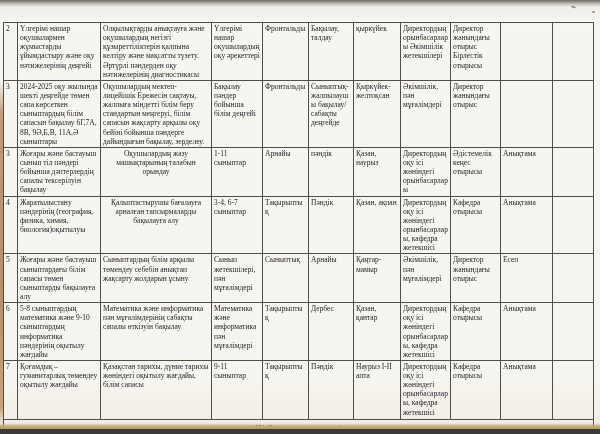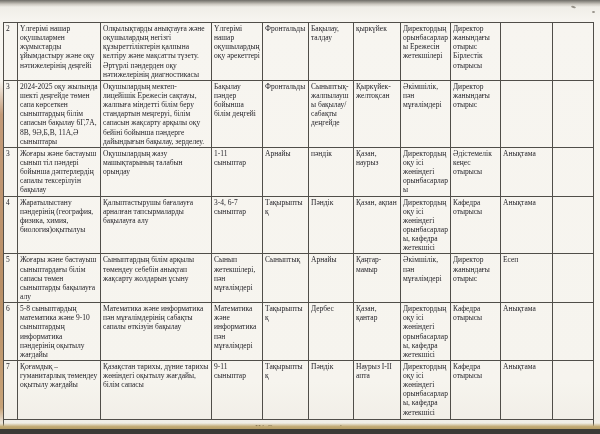--- a/index.html
+++ b/index.html
@@ -29,21 +29,21 @@
     vertical-align:top;
     padding:1px 2px;
     font-size:7.5px;line-height:1.22;
     color:#26252b;
     overflow:hidden;overflow-wrap:break-word;
   }
   table.plan{border:1px solid #3e3d39;}
   td.num{padding-left:2px;}
   
   tbody tr:nth-child(3) td.c3,
-  tbody tr:nth-child(4) td.c3{}
+  tbody tr:nth-child(4) td.c3{text-align:center;}
   tfoot td.footer-cell{
     height:15px;vertical-align:middle;text-align:center;
     font-weight:bold;font-size:8px;color:#1f1e24;padding:1px 2px;
   }
 </style>
 </head>
 <body>
 
 <div class="page">
   <div class="scan-band-top"></div>
@@ -66,21 +66,21 @@
     </colgroup>
     <tbody>
         <tr style="height: 50px;">
           <td class="num">2</td>
           <td class="c2">Үлгерімі нашар оқушылармен жұмыстарды ұйымдастыру және оқу нәтижелерінің деңгейі</td>
           <td class="c3">Олқылықтарды анықтауға және оқушылардың негізгі құзыреттіліктерін қалпына келтіру және мақсатты түзету. Әртүрлі пәндерден оқу нәтижелерінің диагностикасы</td>
           <td class="c4">Үлгерімі нашар оқушылардың оқу әрекеттері</td>
           <td class="c5">Фронтальды</td>
           <td class="c6">Бақылау, талдау</td>
           <td class="c7">қыркүйек</td>
-          <td class="c8">Директордың орынбасарлары Ережесін жетекшілері</td>
+          <td class="c8">Директордың орынбасарлары Әкімшілік жетекшілері</td>
           <td class="c9">Директор жанындағы отырыс Бірлестік отырысы</td>
           <td class="c10"></td>
           <td class="c11"></td>
         </tr>
         <tr style="height: 59px;">
           <td class="num">3</td>
           <td class="c2">2024-2025 оқу жылында шекті деңгейде төмен сапа көрсеткен сыныптардың білім сапасын бақылау 6Г,7А, 8В, 9Ә,Б,В, 11А,Ә сыныптары</td>
           <td class="c3">Оқушылардың мектеп-лицейішік Ережесін сақтауы, жалпыға міндетті білім беру стандартын меңгеруі, білім сапасын жақсарту арқылы оқу бейіні бойынша пәндерге дайындығын бақылау, зерделеу.</td>
           <td class="c4">Бақылау пәндер бойынша білім деңгейі</td>
           <td class="c5">Фронтальды</td>

